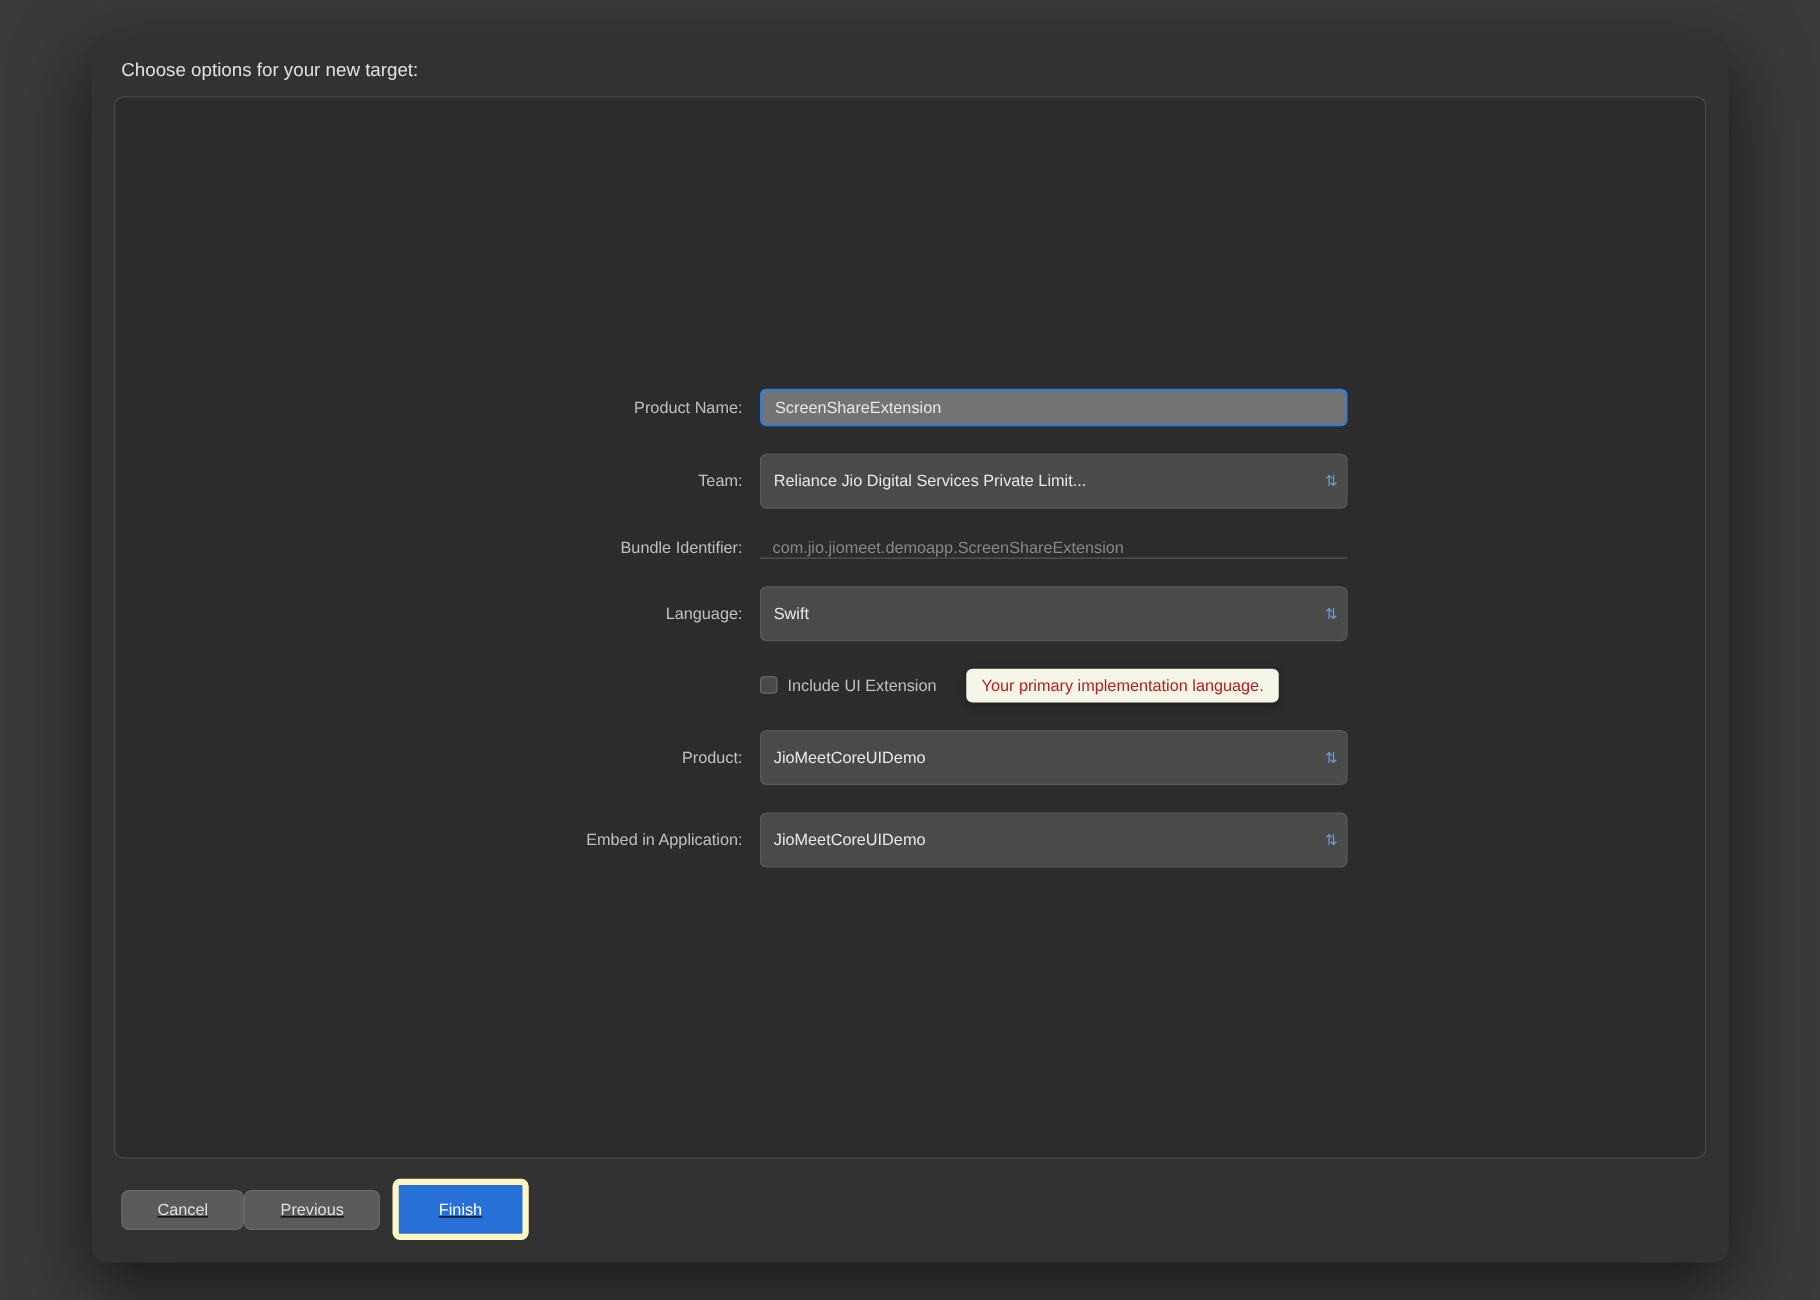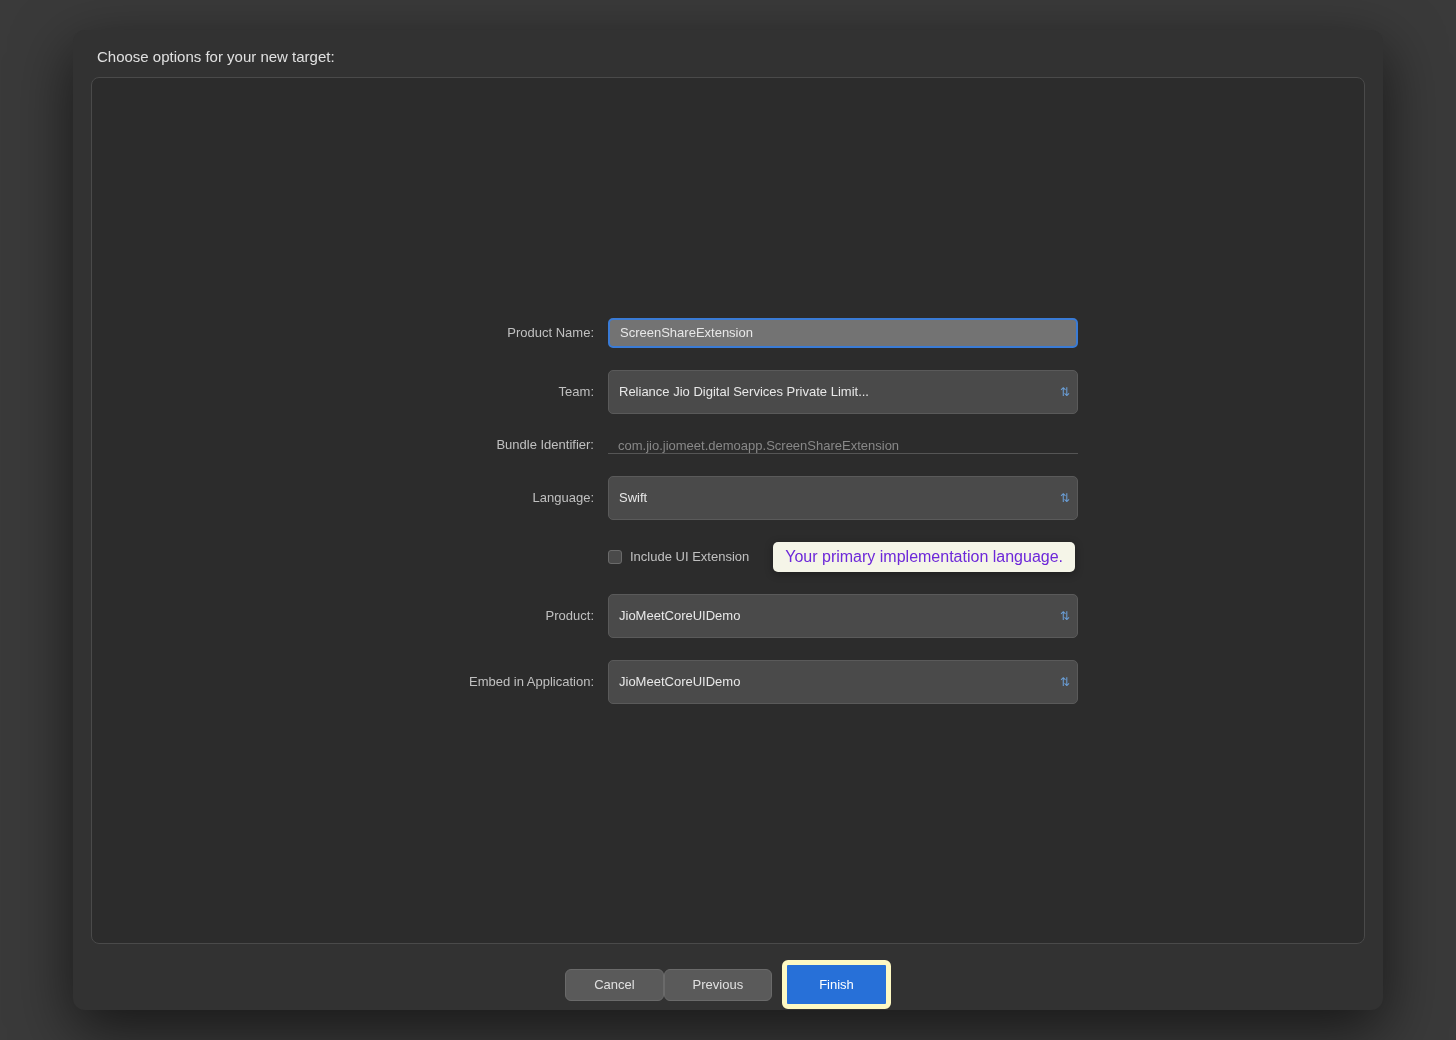--- a/index.html
+++ b/index.html
@@ -139,34 +139,35 @@
       cursor: pointer;
     }
 
     .checkbox-label {
       color: #c0c0c0;
       font-size: 13px;
     }
 
     .tooltip {
       background-color: #f5f5e8;
-      color: #6d28d9;
-      font-size: 16px;
+      color: #b91c1c;
+      font-size: 13px;
       padding: 6px 12px;
       border-radius: 5px;
       white-space: nowrap;
       margin-left: 16px;
       box-shadow: 0 2px 8px rgba(0,0,0,0.3);
     }
 
     .dialog-footer {
       display: flex;
-      justify-content: center;
-      align-items: center;
-      padding: 16px 24px 1px;
+      justify-content: flex-start;
+      align-items: center;
+      padding: 16px 24px 18px;
+      text-decoration: underline;
     }
 
     .btn-cancel {
       background-color: #5a5a5a;
       border: 1px solid #6a6a6a;
       border-radius: 6px;
       color: #e0e0e0;
       font-size: 13px;
       padding: 8px 28px;
       cursor: pointer;

